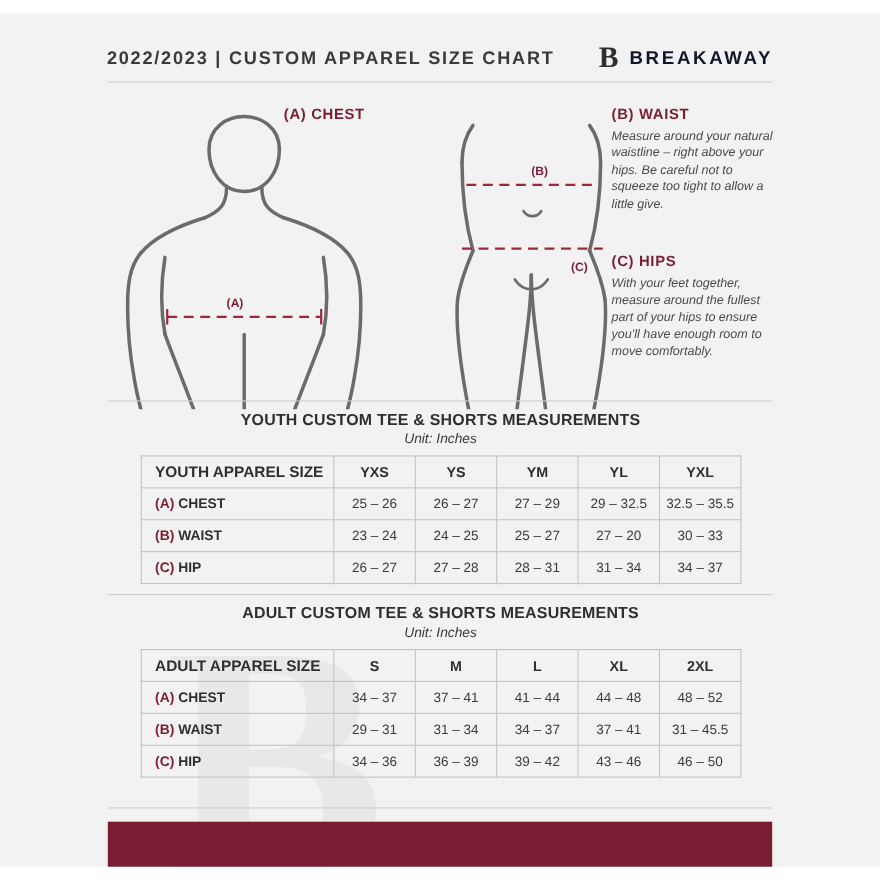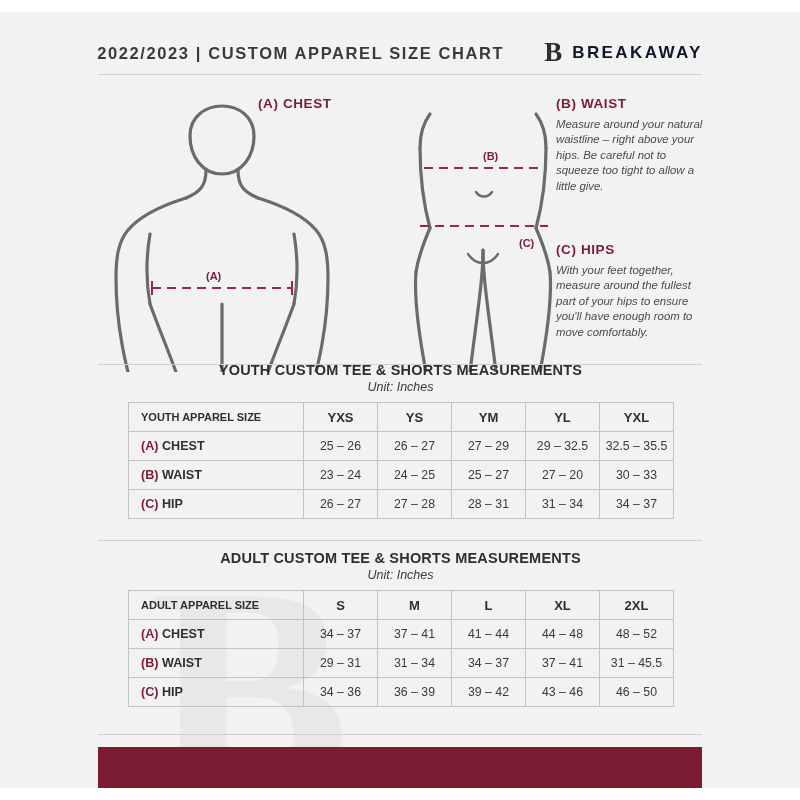--- a/index.html
+++ b/index.html
@@ -108,21 +108,21 @@
   }
   .callout p {
     margin: 0;
     font-size: 11.4px;
     line-height: 1.35;
     font-style: italic;
     color: #4a4a4c;
   }
   #callout-chest { left: 258px; top: 14px; width: 150px; }
   #callout-waist { left: 556px; top: 14px; width: 150px; }
-  #callout-hips  { left: 556px; top: 160px; width: 150px; }
+  #callout-hips  { left: 556px; top: 148px; width: 150px; }
 
   .tag {
     position: absolute;
     font-size: 11px;
     font-weight: 700;
     color: #7b1d32;
   }
 
   
   .section {
@@ -171,21 +171,21 @@
     padding-left: 12px;
     font-weight: 700;
     font-size: 12.6px;
     color: #2f2f31;
   }
   .rowlabel .mk { color: #7b1d32; }
   .hdr-left {
     text-align: left;
     padding-left: 12px;
     font-weight: 700;
-    font-size: 11px;
+    font-size: 14px;
     color: #2f2f31;
   }
   
   .footer-bar {
     position: absolute;
     left: 98px;
     top: 735px;
     width: 604px;
     height: 53px;
     background: #7b1d32;
@@ -270,21 +270,21 @@
         <p>Measure around your natural waistline – right above your hips. Be careful not to squeeze too tight to allow a little give.</p>
       </div>
       <div class="callout" id="callout-hips">
         <h3>(C) HIPS</h3>
         <p>With your feet together, measure around the fullest part of your hips to ensure you'll have enough room to move comfortably.</p>
       </div>
     </div>
 
     <div class="hrule" style="left:98px; top:352px; width:604px;"></div>
 
-    <div class="section" style="top:350px;">
+    <div class="section" style="top:362px;">
       <div class="sec-title">YOUTH CUSTOM TEE &amp; SHORTS MEASUREMENTS</div>
       <div class="sec-unit">Unit: Inches</div>
       <table>
         <colgroup>
             <col class="c0">
             <col class="cx">
             <col class="cx">
             <col class="cx">
             <col class="cx">
             <col class="cx">

